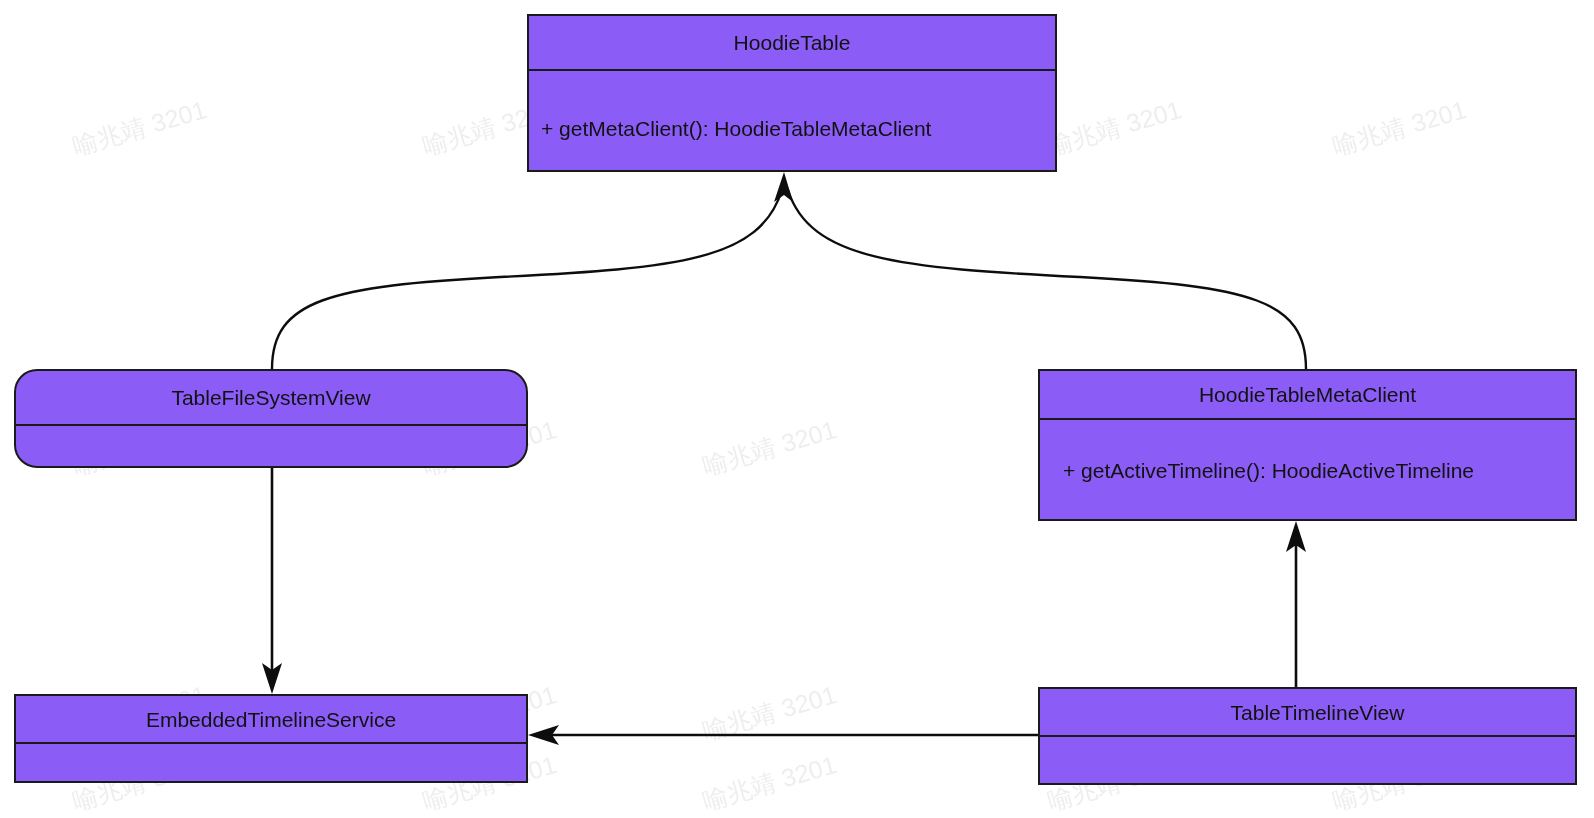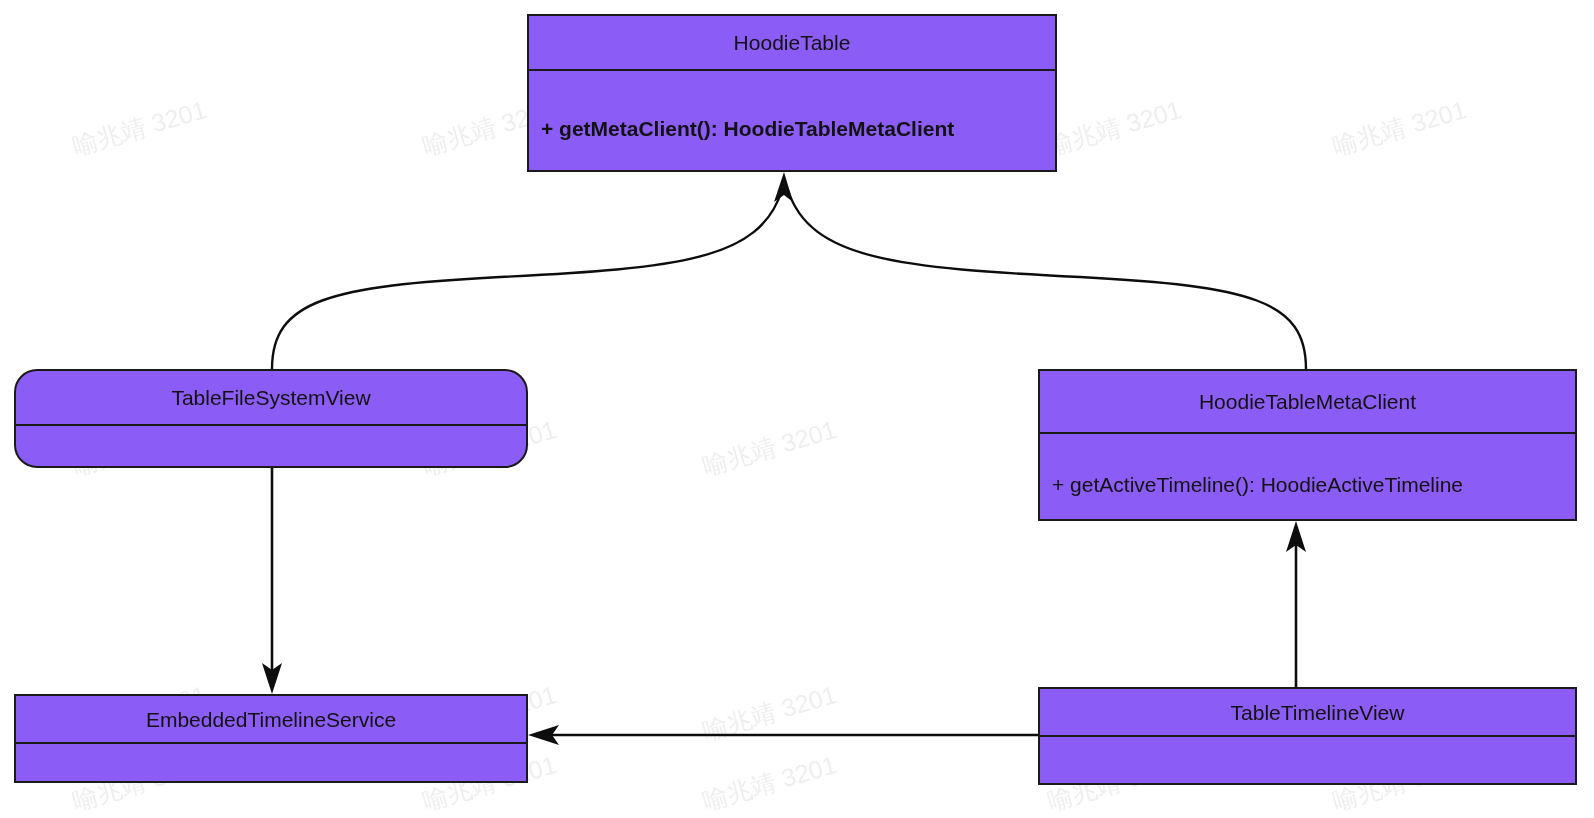--- a/index.html
+++ b/index.html
@@ -104,33 +104,33 @@
       <div class="wm" style="left: 1330px; top: 720px; color: rgb(238, 238, 238); transform: rotate(-16deg);">喻兆靖 3201</div>
       <div class="wm" style="left: 70px; top: 790px; color: rgb(238, 238, 238); transform: rotate(-16deg);">喻兆靖 3201</div>
       <div class="wm" style="left: 420px; top: 790px; color: rgb(238, 238, 238); transform: rotate(-16deg);">喻兆靖 3201</div>
       <div class="wm" style="left: 700px; top: 790px; color: rgb(238, 238, 238); transform: rotate(-16deg);">喻兆靖 3201</div>
       <div class="wm" style="left: 1045px; top: 790px; color: rgb(238, 238, 238); transform: rotate(-16deg);">喻兆靖 3201</div>
       <div class="wm" style="left: 1330px; top: 790px; color: rgb(238, 238, 238); transform: rotate(-16deg);">喻兆靖 3201</div>
     </div>
 
   <div class="uml-class" style="left:527px; top:14px; width:530px; height:158px;">
     <div class="uml-name" style="height:55px;">HoodieTable</div>
-    <div class="uml-members" style="height:114px;font-weight:bold;">
+    <div class="uml-members" style="height:114px;">
       <div class="uml-member">+ getMetaClient(): HoodieTableMetaClient</div>
     </div>
   </div>
 
   <div class="uml-class" style="left:14px; top:369px; width:514px; height:99px;border-radius:23px;">
     <div class="uml-name" style="height:55px;">TableFileSystemView</div>
     <div class="uml-members empty" style="height:42px;"></div>
   </div>
 
   <div class="uml-class" style="left:1038px; top:369px; width:539px; height:152px;">
-    <div class="uml-name" style="height:63px;">HoodieTableMetaClient</div>
-    <div class="uml-members" style="height:101px;">
+    <div class="uml-name" style="height:49px;">HoodieTableMetaClient</div>
+    <div class="uml-members" style="height:101px;margin-left:11px;">
       <div class="uml-member">+ getActiveTimeline(): HoodieActiveTimeline</div>
     </div>
   </div>
 
   <div class="uml-class" style="left:14px; top:694px; width:514px; height:89px;">
     <div class="uml-name" style="height:48px;">EmbeddedTimelineService</div>
     <div class="uml-members empty" style="height:39px;"></div>
   </div>
 
   <div class="uml-class" style="left:1038px; top:687px; width:539px; height:98px;">

